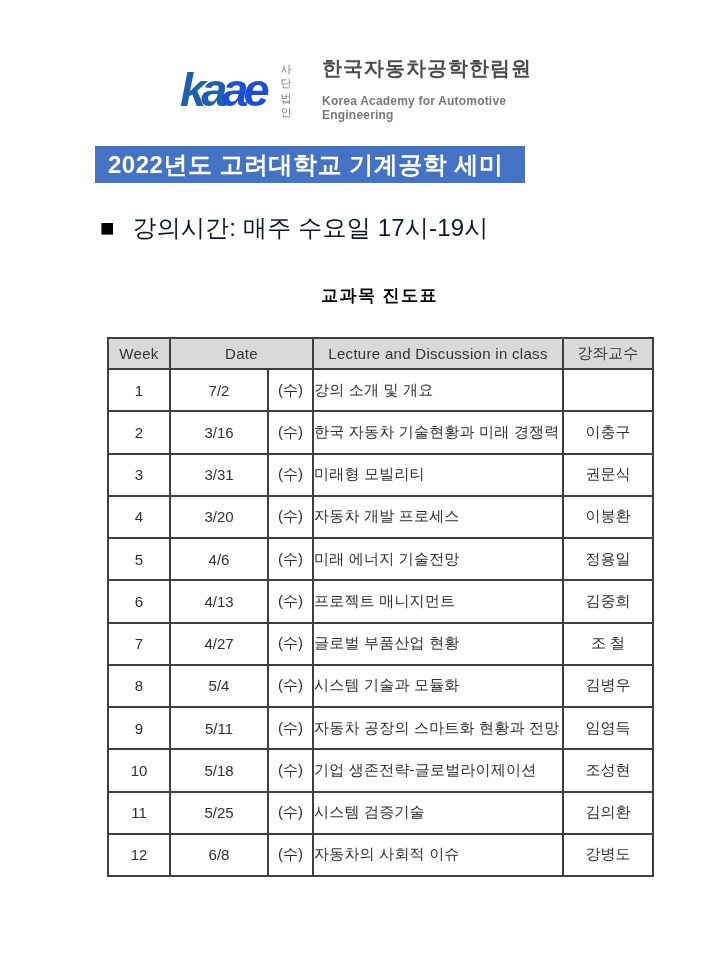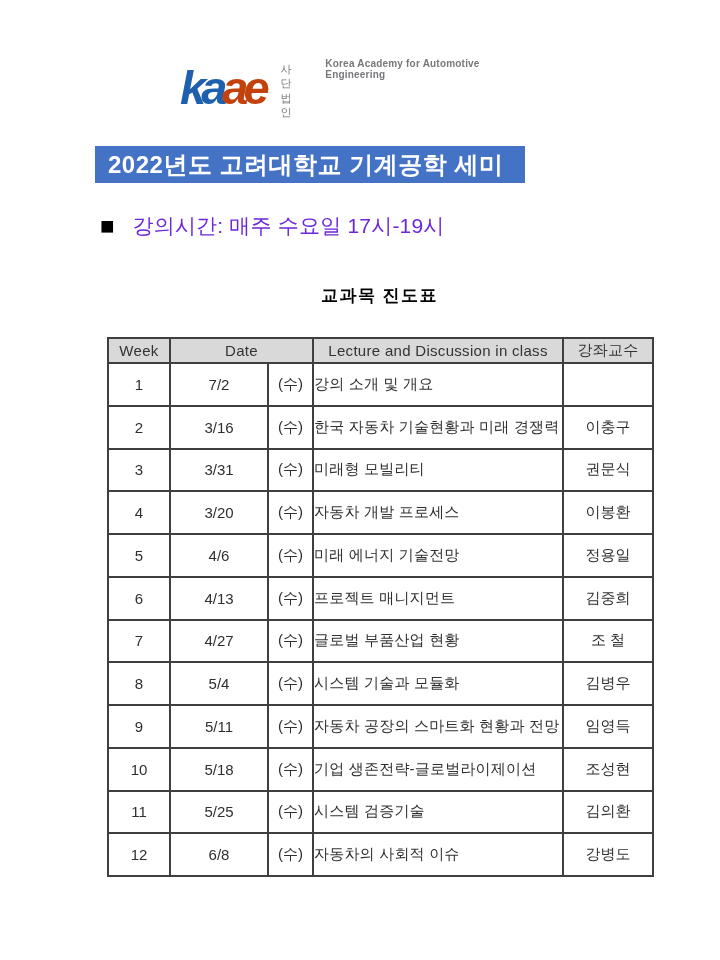--- a/index.html
+++ b/index.html
@@ -11,59 +11,60 @@
   
   .logo { position:absolute; top:56px; left:50%; transform:translateX(-50%);
           display:flex; align-items:center; gap:10px; }
   .wordmark { font-size:47px; font-weight:bold; font-style:italic;
               letter-spacing:-5px; line-height:1; padding-right:6px; }
   .wm-ka { }
   .wm-ae { }
   .logo-text { display:flex; align-items:flex-start; gap:23px; }
   .entity { font-size:11px; line-height:1.3; color:#77787b; padding-top:6px; }
   .org-kr { font-size:20px; font-weight:bold; color:#4b4b4d; letter-spacing:1px; line-height:1.2; }
-  .org-en { font-size:10px; font-weight:bold; color:#77787b; margin-top:2px; letter-spacing:0.2px; }
+  .org-en { font-size:12px; font-weight:bold; color:#77787b; margin-top:14px; letter-spacing:0.2px; }
 
   
   .banner { position:absolute; left:95px; top:146px; width:417px; height:37px;
             color:#ffffff; font-size:24px; font-weight:bold; line-height:37px;
             padding-left:13px; letter-spacing:0.5px; }
 
   
   .info-line { position:absolute; left:100px; top:212px; display:flex; align-items:center; }
   .bullet-square { font-size:24px; line-height:22px; margin-right:18px; color:#000; }
-  .info-text { font-size:21px; color:#6d28d9; letter-spacing:0.2px; }
+  .info-text { font-size:24px; color:#0f172a; letter-spacing:0.2px; }
 
   
   .caption { position:absolute; left:107px; top:284px; width:545px;
              text-align:center; font-size:17px; font-weight:bold; letter-spacing:1.5px; }
 
   
   table.schedule { position:absolute; left:107px; top:337px; width:545px; height:540px;
                    border-collapse:collapse; table-layout:fixed; }
   .schedule th, .schedule td { border:2px solid #3f3f3f; font-size:15px; font-weight:normal;
                    text-align:center; vertical-align:middle; padding:0; color:#2f2f2f; }
-  .schedule thead tr { height:25px; }
+  .schedule thead tr { height:31px; }
   .schedule thead th { background:#d9d9d9; color:#333; letter-spacing:0.3px; }
   .schedule tbody tr { height:41.5px; background:#fff; }
   .schedule td.lecture { text-align:left; letter-spacing:0.2px; }
   .col-week { width:62px; } .col-date { width:98px; } .col-day { width:45px; }
   .col-lecture { width:250px; } .col-prof { width:90px; }
 </style>
 </head>
 <body>
 
 <div class="logo">
-  <span class="wordmark"><span class="wm-ka" style="color: rgb(30, 95, 174); margin-top: 43px;">ka</span><span class="wm-ae" style="color: #c2410c;">ae</span></span>
+  <span class="wordmark"><span class="wm-ka" style="color: rgb(30, 95, 174); margin-top: 43px;">ka</span><span class="wm-ae" style="color: #1d4ed8;">ae</span></span>
   <div class="logo-text">
     <div class="entity">
       <div>사단</div>
       <div>법인</div>
     </div>
     <div>
+      <div class="org-kr">한국자동차공학한림원</div>
       <div class="org-en">Korea Academy for Automotive Engineering</div>
     </div>
   </div>
 </div>
 
 <div class="banner" style="background: rgb(68, 114, 196);">2022년도 고려대학교 기계공학 세미나</div>
 
 <div class="info-line">
   <span class="bullet-square">■</span>
   <span class="info-text">강의시간: 매주 수요일 17시-19시</span>

